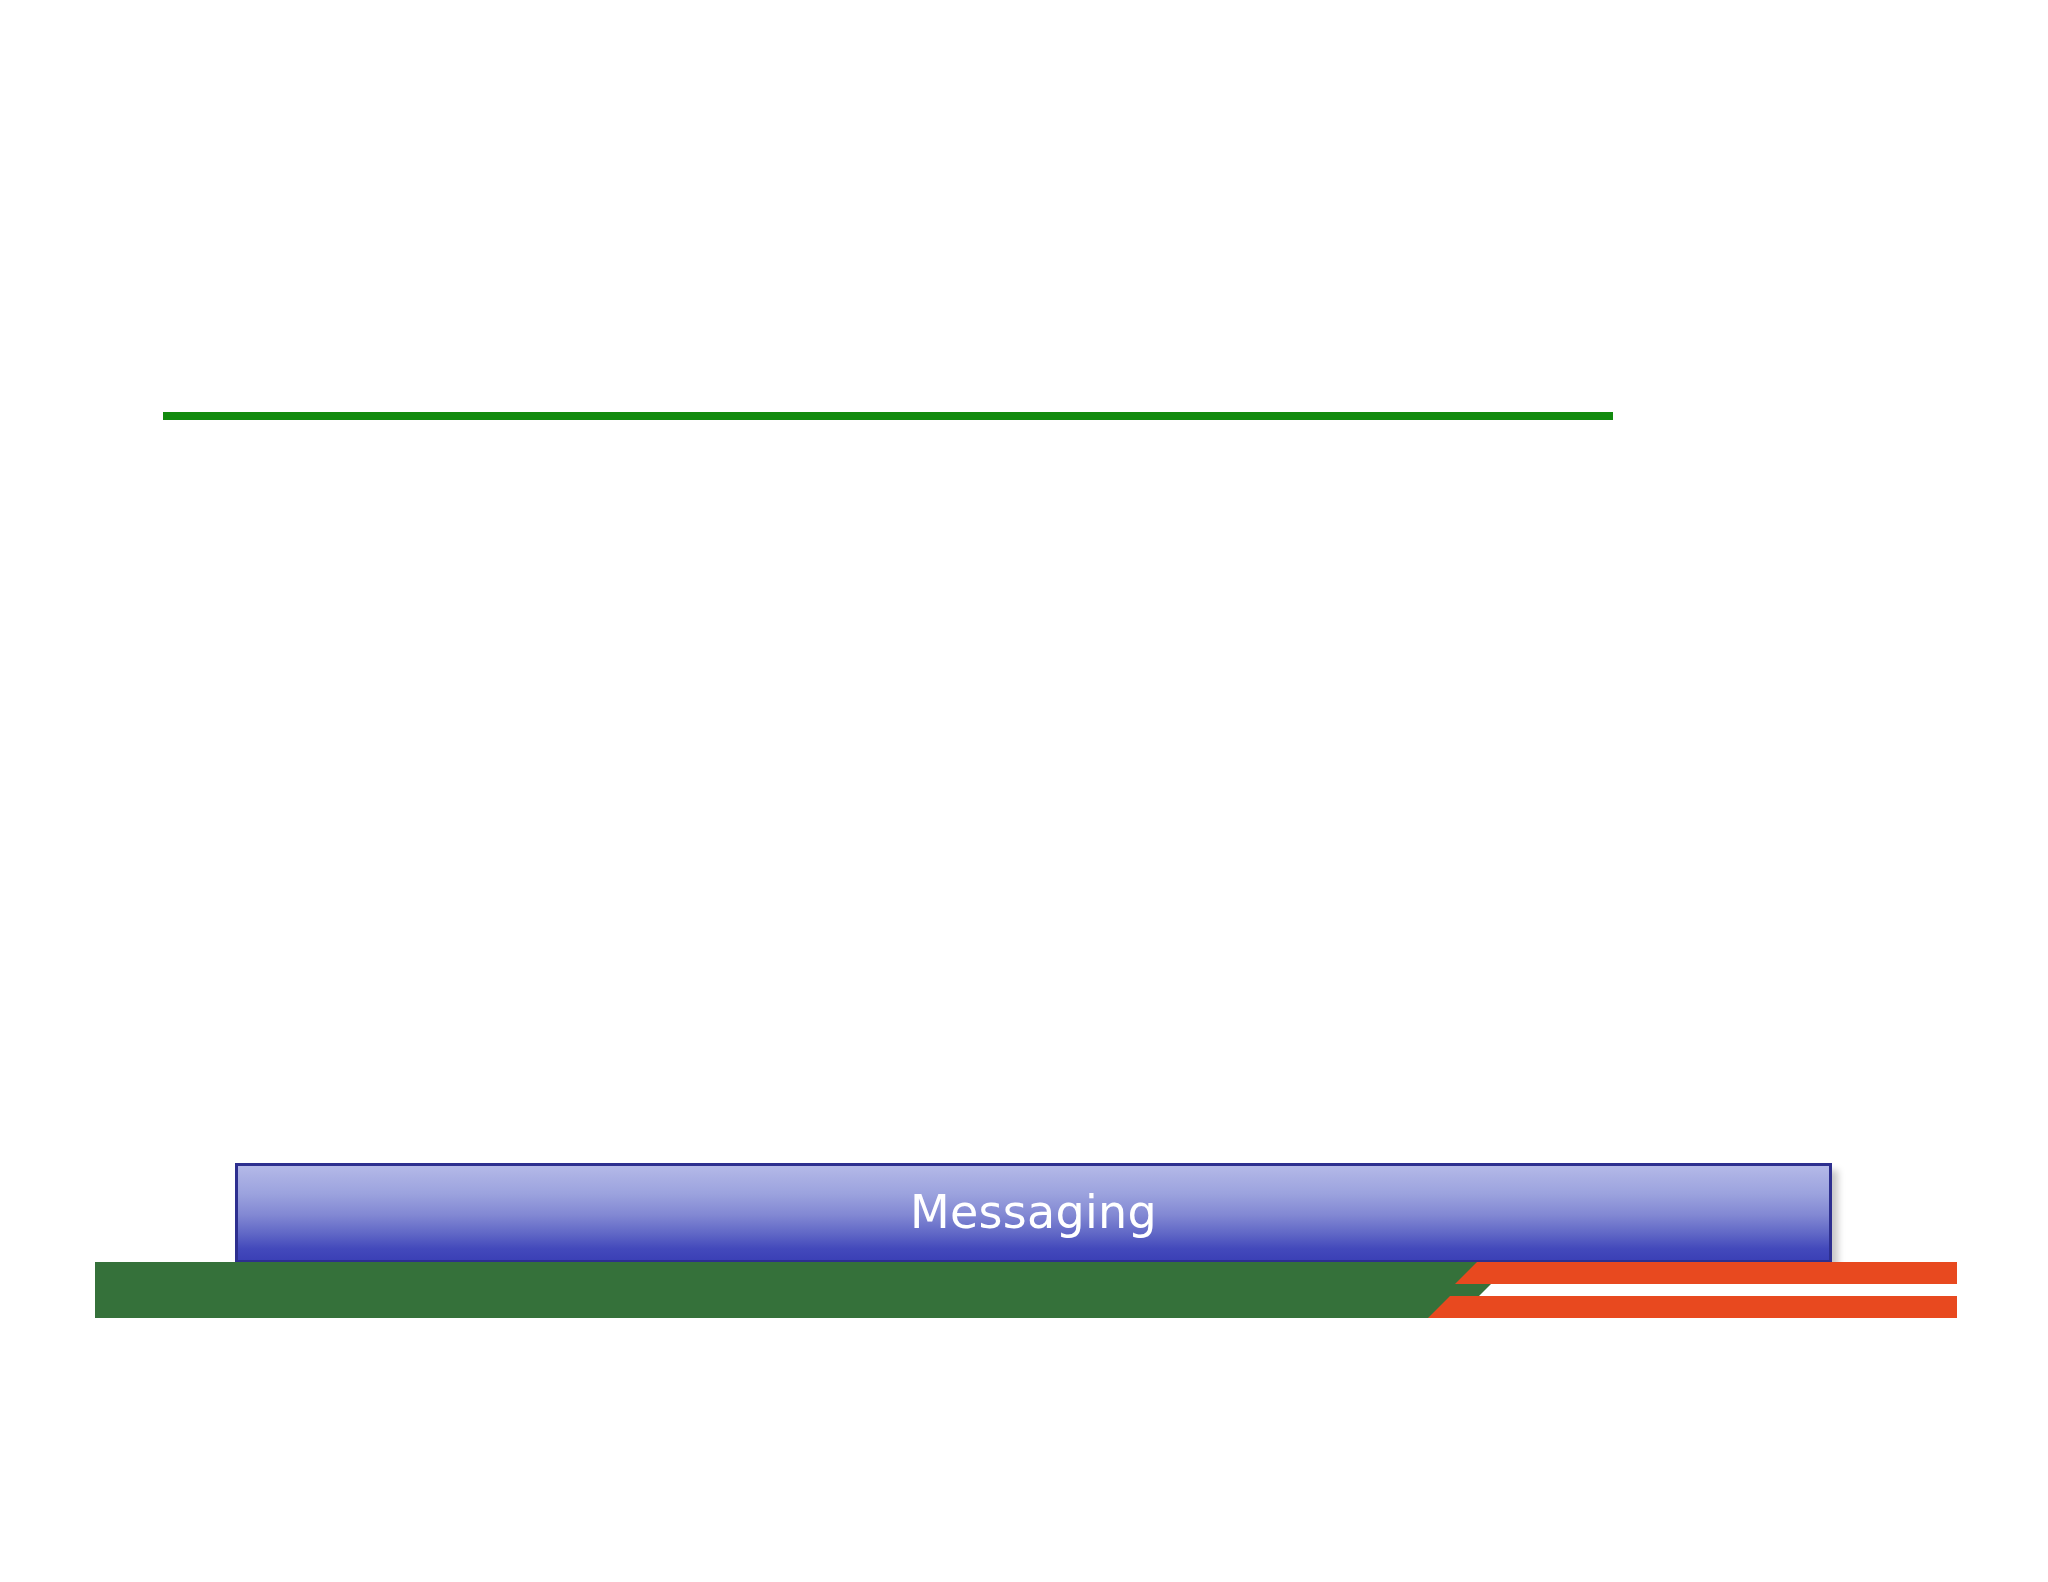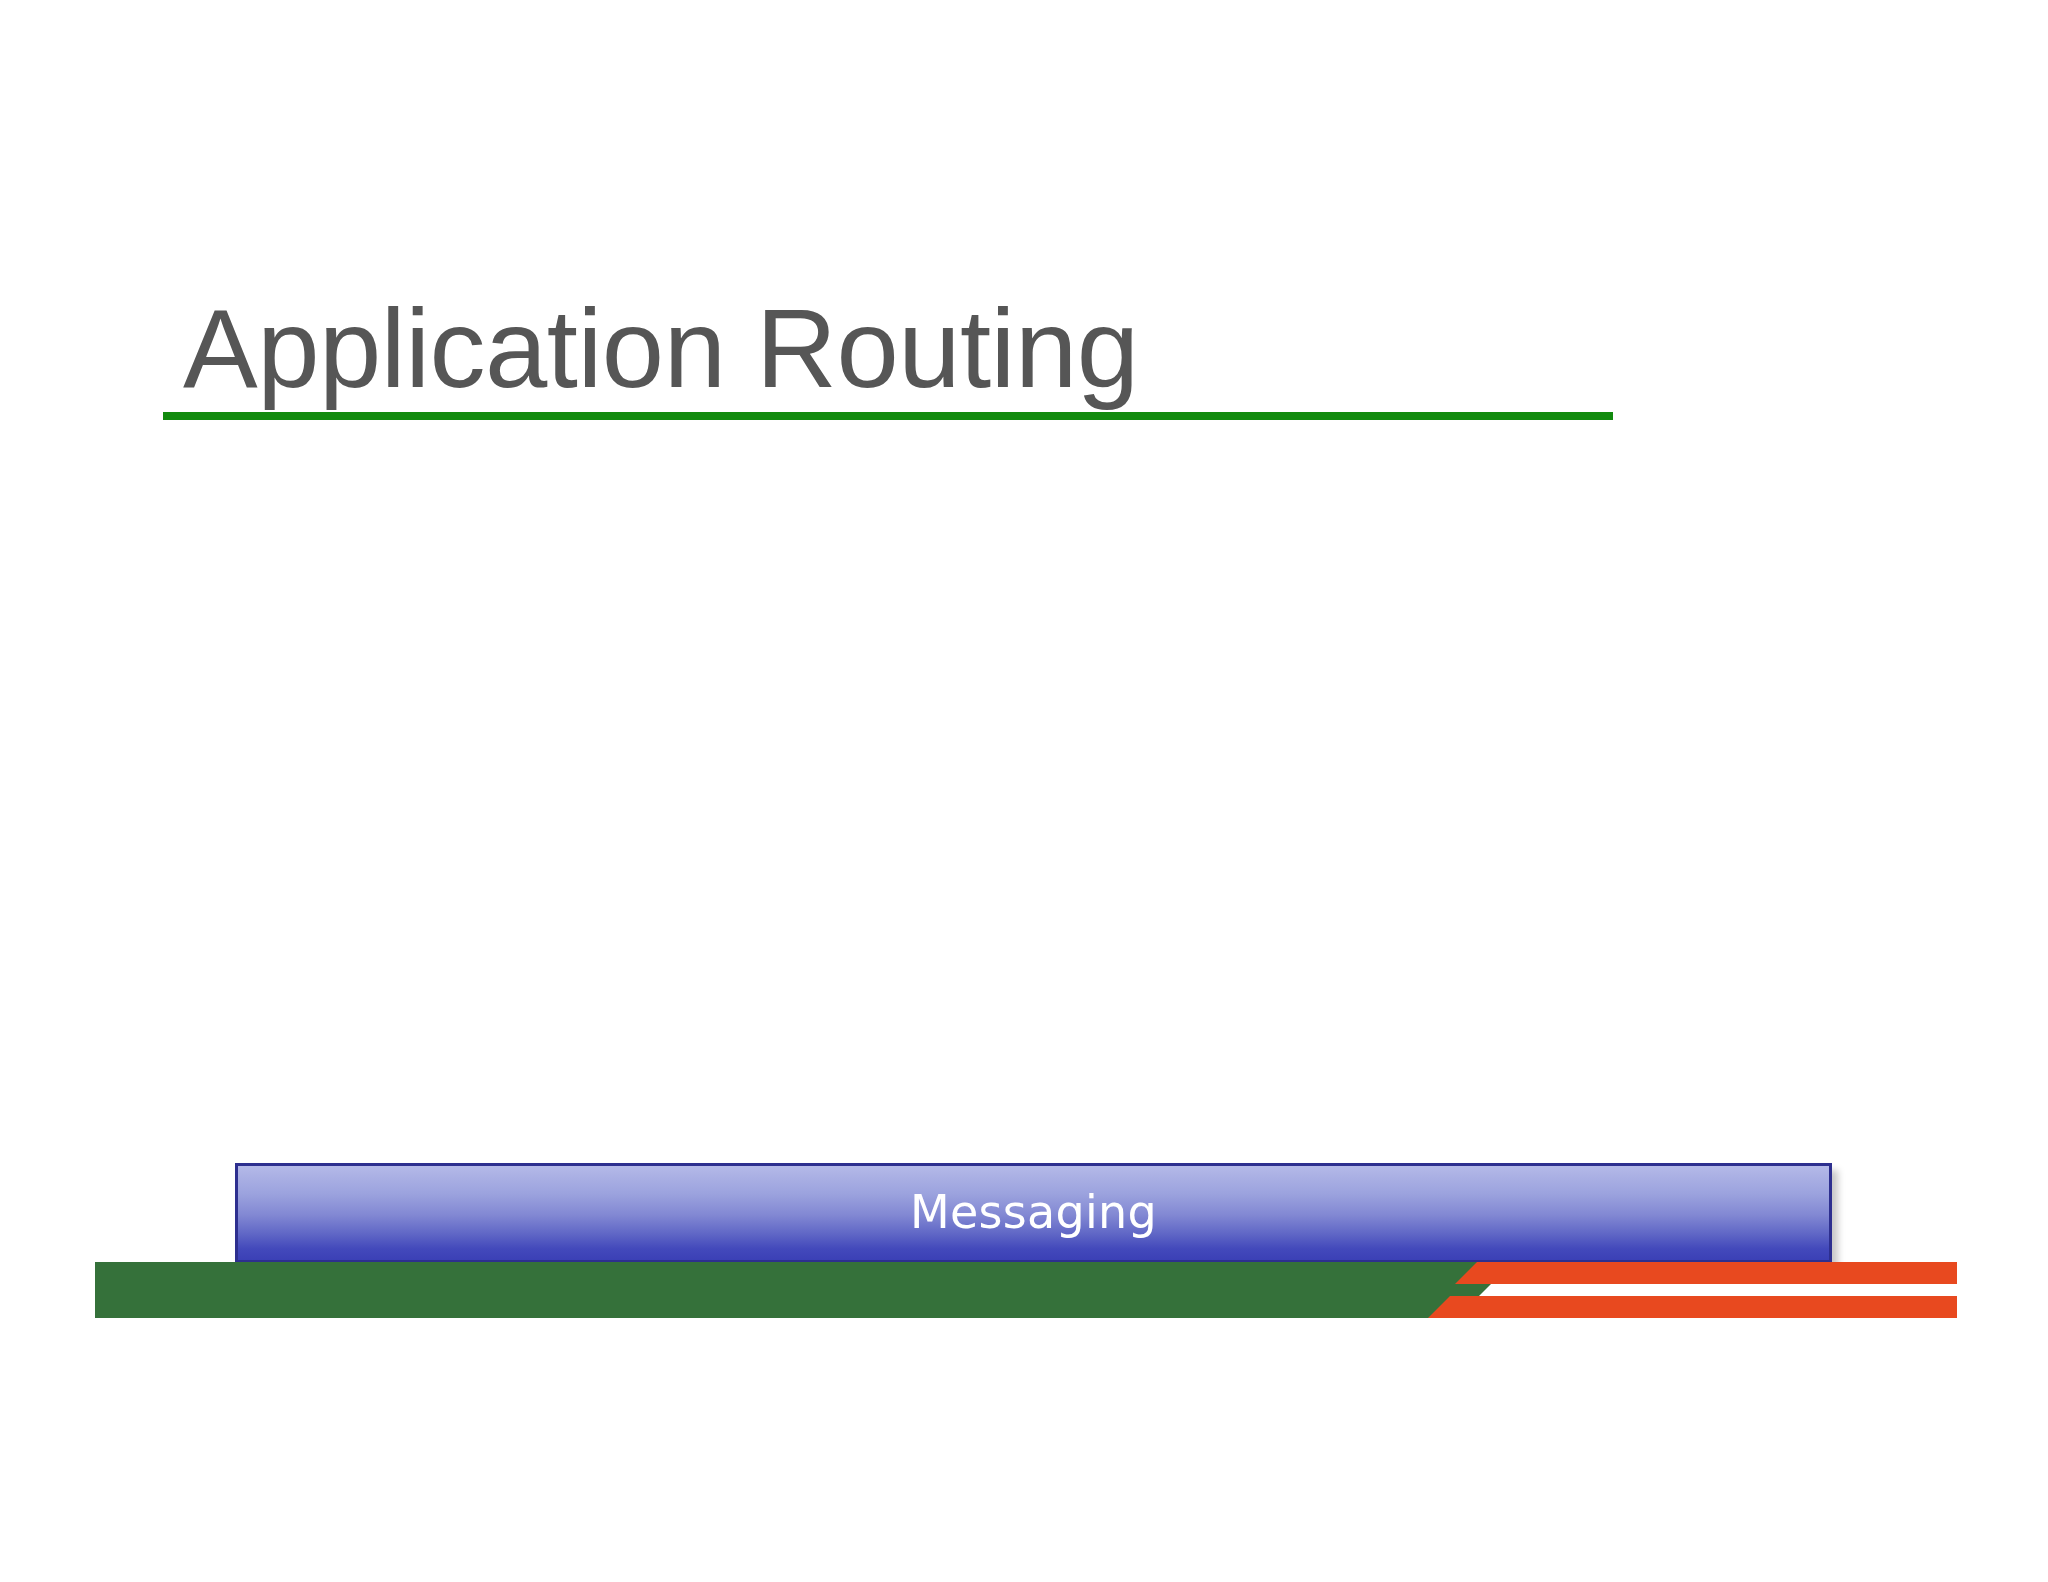--- a/index.html
+++ b/index.html
@@ -121,21 +121,20 @@
     width: 529px;
     clip-path: polygon(22px 0, 100% 0, 100% 100%, 0 100%);
   }
 </style>
 </head>
 <body>
 
 <div class="slide">
 
   <div class="title-block">
-    <div class="slide-title">Application Routing</div>
     <div class="title-rule"></div>
   </div>
 
   <div class="messaging-bar">
     <span class="messaging-label">Messaging</span>
   </div>
 
   <div class="bottom-band">
     <div class="band-green"></div>
     <div class="band-orange band-orange-1"></div>

